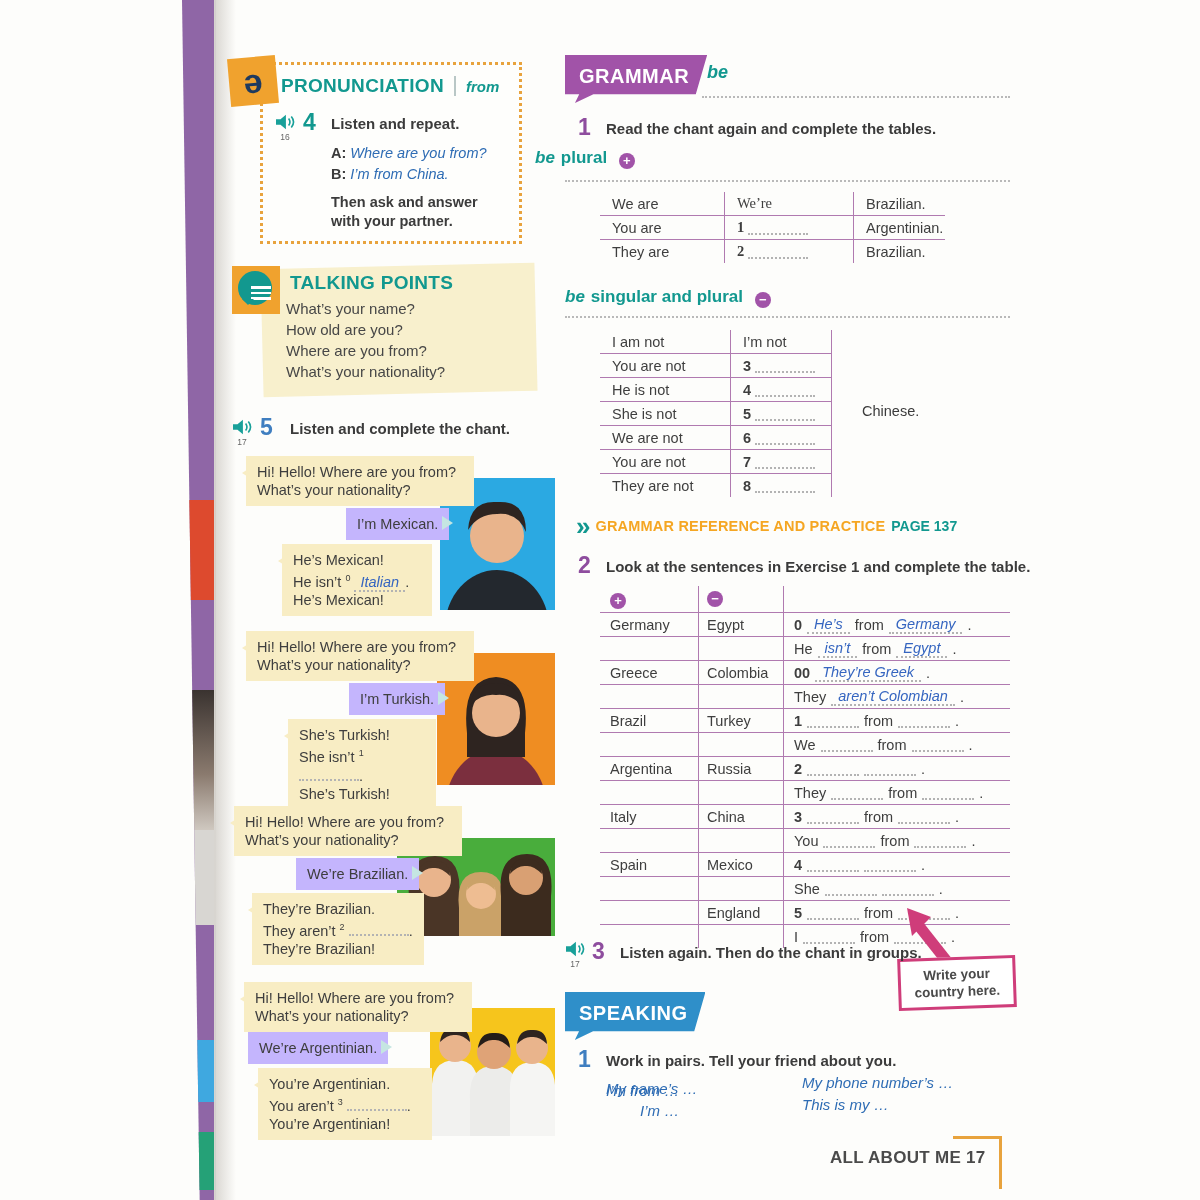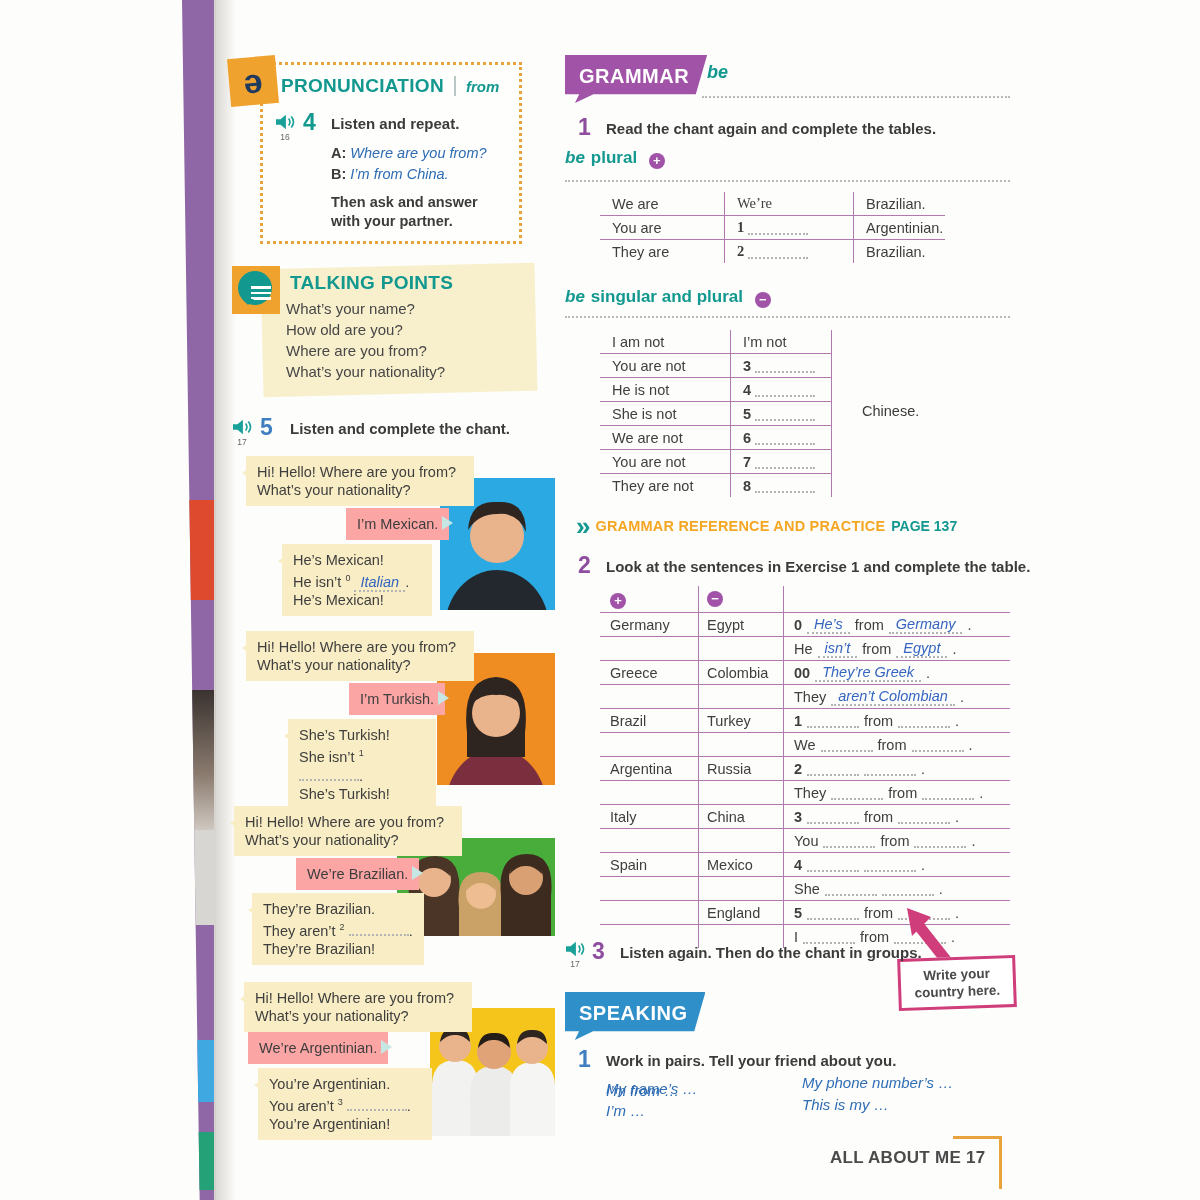--- a/index.html
+++ b/index.html
@@ -47,21 +47,21 @@
   .tp-icon{left:232px;top:266px;width:48px;height:48px;background:#f0a22e;}
   .tp-bubble{position:absolute;left:6px;top:5px;width:34px;height:34px;border-radius:50%;background:#12988f;}
   .tp-bubble::after{content:"";position:absolute;left:4px;bottom:-6px;border:6px solid transparent;border-top-color:#12988f;}
   .tp-lines{position:absolute;left:13px;top:15px;width:20px;}
   .tp-lines div{height:2.5px;background:#fff;margin-bottom:3px;}
   .tp-title{left:290px;top:272px;font-size:19px;font-weight:bold;color:#12988f;letter-spacing:.3px;}
   .tp-q{left:286px;font-size:15px;color:#474747;}
   
   .bub{position:absolute;padding:7px 11px;font-size:14.5px;line-height:18px;color:#3e3e3e;}
   .bub-y{background:#f8edc4;}
-  .bub-t{background:#fca5a5;}
+  .bub-t{background:#c4b5fd;}
   .bub-y.tail-l::before{content:"";position:absolute;left:-11px;top:10px;
       border:7px solid transparent;border-right:11px solid #f8edc4;}
   .bub-t.tail-r::after{content:"";position:absolute;right:-11px;top:8px;
       border:7px solid transparent;border-left:11px solid #c5e6e2;}
   .photo{position:absolute;overflow:hidden;}
   .photo svg{display:block;}
   .ans-hand{color:#3565c0;font-style:italic;border-bottom:2px dotted #b3b3b3;padding:0 6px;}
   
   .banner{position:absolute;color:#fff;font-weight:bold;letter-spacing:.5px;font-size:20px;
           display:flex;align-items:center;padding:0 18px 6px 14px;height:42px;}
@@ -248,21 +248,21 @@
   <div>You’re Argentinian!</div>
 </div>
 
 <div class="banner banner-purple" style="left:565px;top:55px;">GRAMMAR</div>
 <span class="abs topic-be" style="left:707px;top:62px;">be</span>
 <div class="abs dotline" style="left:702px;top:96px;width:308px;"></div>
 
 <span class="abs purple-num" style="left:578px;top:114px;">1</span>
 <span class="abs instr" style="left:606px;top:120px;">Read the chant again and complete the tables.</span>
 
-<div class="abs subhead" style="left:565px;top:148px;">
+<div class="abs subhead" style="left:535px;top:148px;">
   <span class="it">be</span><span>plural</span>
   <span class="pmcirc" style="margin-left:7px;">+</span>
 </div>
 <div class="abs dotline" style="left:565px;top:180px;width:445px;"></div>
 
 <div class="abs t1" style="left:600px;top:192px;width:345px;">
   <div class="trow bline">
     <div class="c1">We are</div>
     <div class="c2">
         <span>We’re</span>
@@ -532,20 +532,20 @@
   <span class="anum">17</span>
 </span>
 <span class="abs purple-num" style="left:592px;top:938px;">3</span>
 <span class="abs instr" style="left:620px;top:944px;">Listen again. Then do the chant in groups.</span>
 
 <div class="banner banner-blue" style="left:565px;top:992px;">SPEAKING</div>
 <span class="abs blue-num" style="left:578px;top:1046px;">1</span>
 <span class="abs instr" style="left:606px;top:1052px;">Work in pairs. Tell your friend about you.</span>
 
 <div class="abs sp-prompt" style="left:606px;top:1078px;">My name’s …</div>
-<div class="abs sp-prompt" style="left:606px;top:1100px;">I’m …</div>
+<div class="abs sp-prompt" style="left:640px;top:1100px;">I’m …</div>
 <div class="abs sp-prompt" style="left:606px;top:1080px;">I’m from …</div>
 <div class="abs sp-prompt" style="left:802px;top:1072px;">My phone number’s …</div>
 <div class="abs sp-prompt" style="left:802px;top:1094px;">This is my …</div>
 
 <div class="abs bracket"></div>
 <span class="abs footer-title" style="left:830px;top:1148px;">ALL ABOUT ME</span>
 <span class="abs footer-title" style="left:966px;top:1148px;">17</span>
 
 </body></html>

